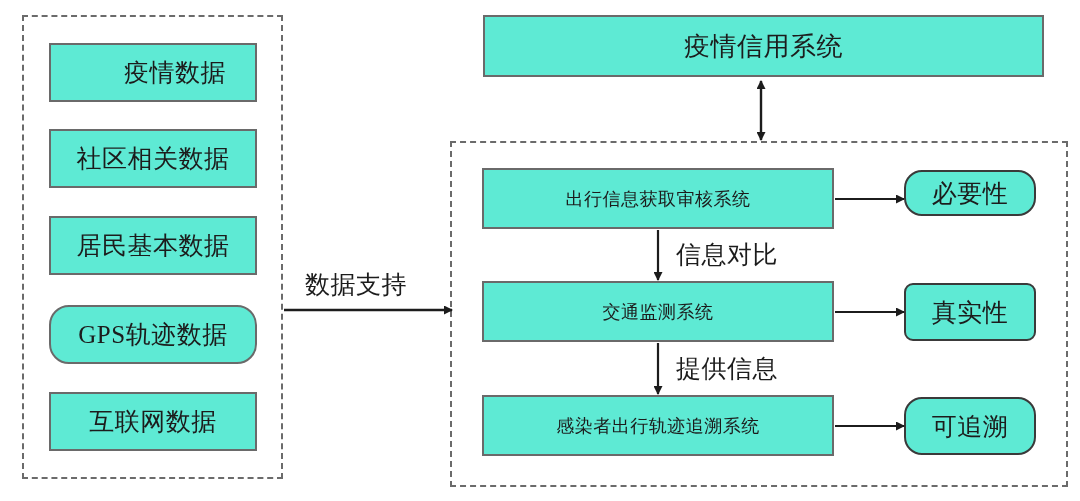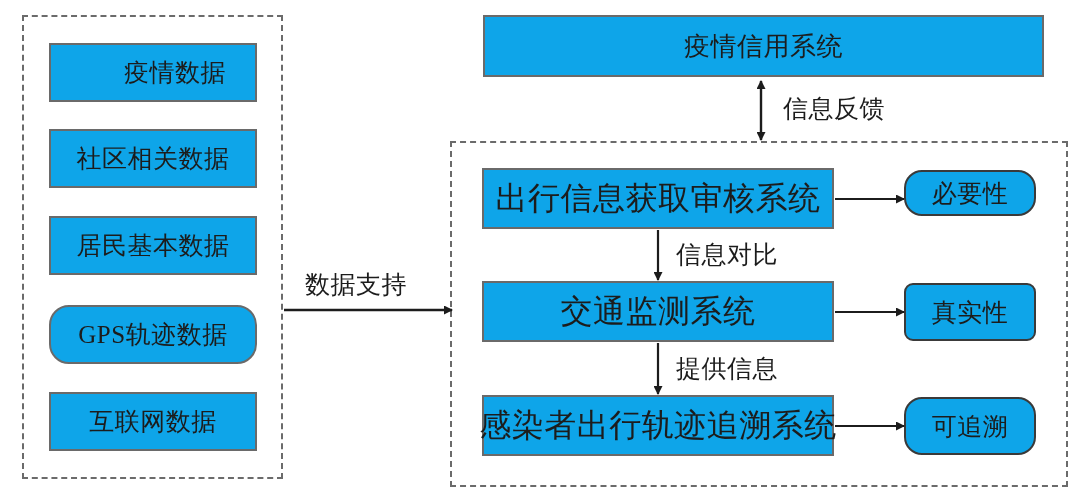--- a/index.html
+++ b/index.html
@@ -18,38 +18,38 @@
   .dashed-group {
     position: absolute;
     border: 2px dashed #6b6b6b;
     box-sizing: border-box;
     background: transparent;
   }
   .node {
     position: absolute;
     box-sizing: border-box;
     border: 2px solid #6a6a6a;
-    background: #0ea5e9;
+    background: #5eead4;
     display: flex;
     align-items: center;
     justify-content: center;
     color: #1c1c1c;
     letter-spacing: 0.5px;
     white-space: nowrap;
   }
   .node.rounded {
     border-radius: 18px;
     border-width: 2px;
     border-color: #3a3a3a;
   }
   .src-node {
     font-size: 25px;
   }
   .sys-node {
-    font-size: 32px;
+    font-size: 18px;
   }
   .top-node {
     font-size: 26px;
   }
   .attr-node {
     font-size: 25px;
   }
   .edge-label {
     position: absolute;
     font-size: 25px;
@@ -111,23 +111,20 @@
   <div class="node rounded attr-node" style="left:904px; top:283px; width:132px; height:58px;border-radius:9px;">
     <span>真实性</span>
   </div>
   <div class="node rounded attr-node" style="left:904px; top:397px; width:132px; height:58px;">
     <span>可追溯</span>
   </div>
 
   <div class="edge-label" style="left:305px; top:268px;">
     <span>数据支持</span>
   </div>
-  <div class="edge-label" style="left:783px; top:92px;">
-    <span>信息反馈</span>
-  </div>
   <div class="edge-label" style="left:676px; top:238px;">
     <span>信息对比</span>
   </div>
   <div class="edge-label" style="left:676px; top:352px;">
     <span>提供信息</span>
   </div>
 
   <svg class="overlay" viewBox="0 0 1080 501">
     <defs>
       <marker id="arrowhead" markerWidth="9" markerHeight="9" refX="8" refY="4.5" orient="auto" markerUnits="userSpaceOnUse">

